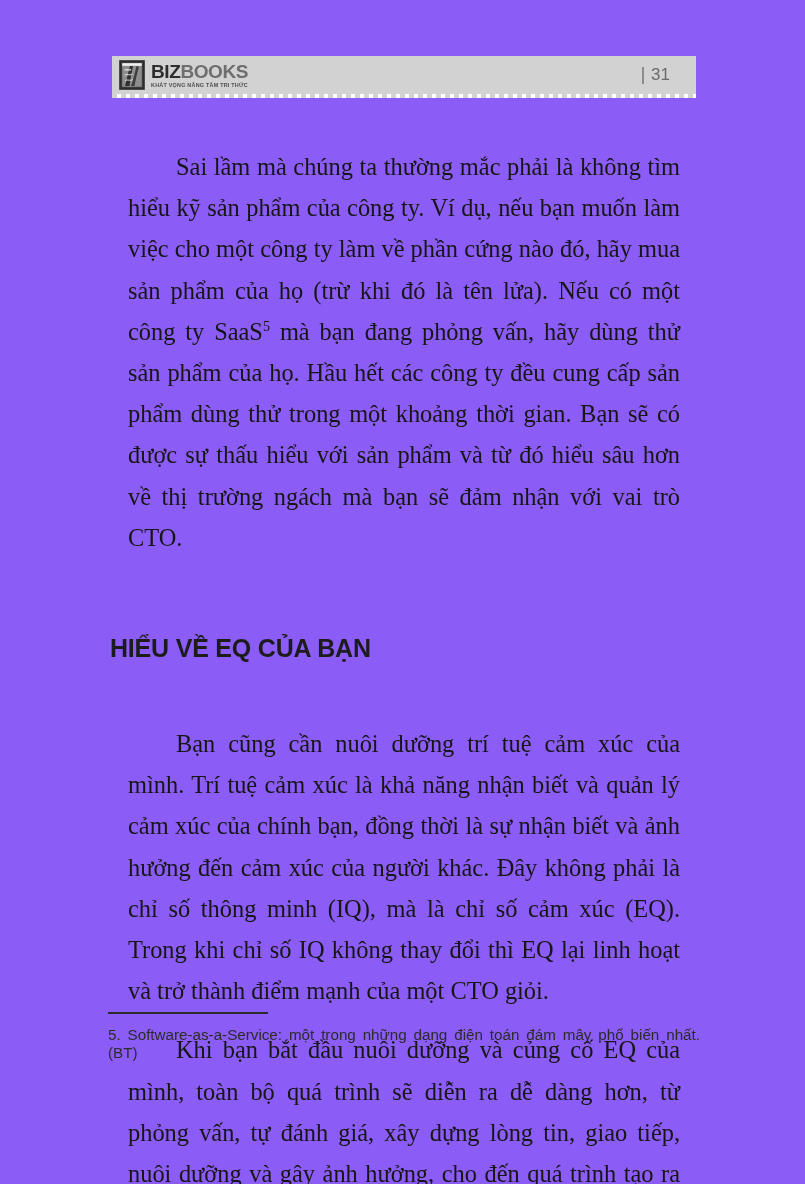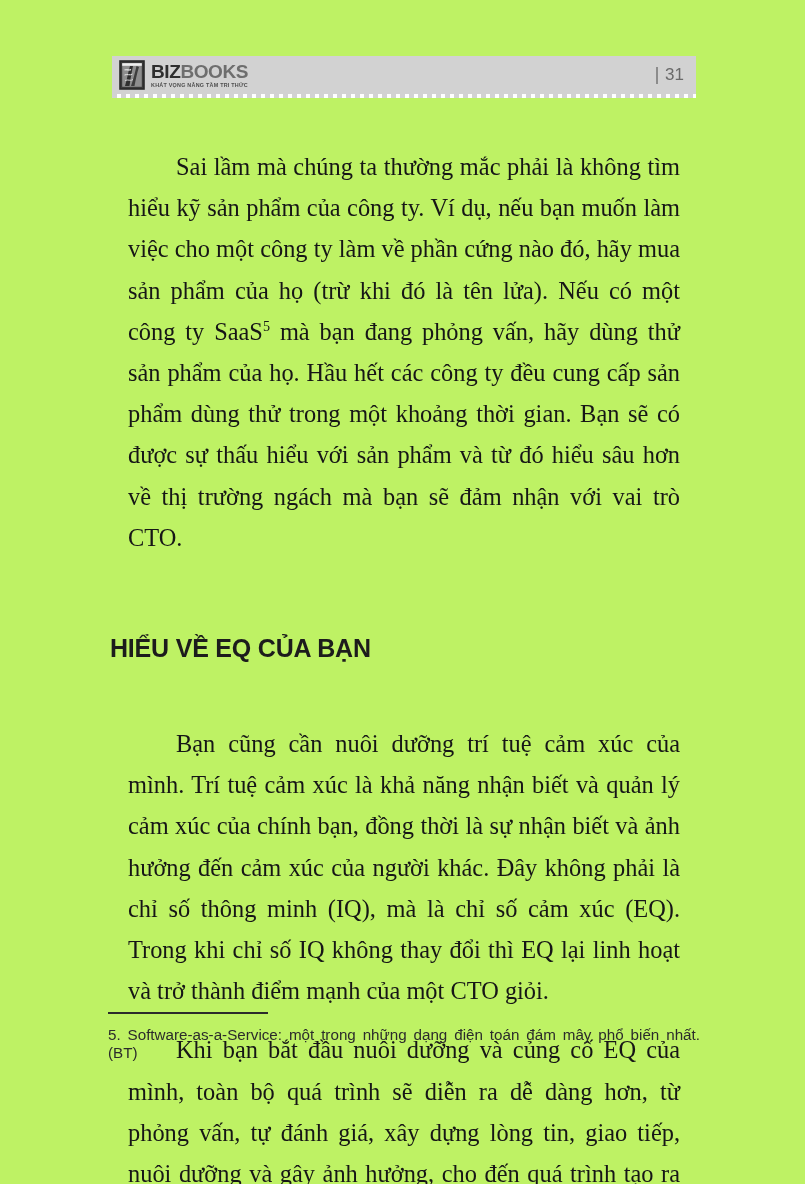--- a/index.html
+++ b/index.html
@@ -12,21 +12,21 @@
     height: 1184px;
     position: relative;
     font-family: "Liberation Serif", "DejaVu Serif", serif;
     color: #1a1a1a;
     overflow: hidden;
   }
 
   .page {
     position: absolute;
     inset: 0;
-    background: #bef264;
+    background: #8b5cf6;
   }
 
   
   .header-band {
     position: absolute;
     left: 112px;
     top: 56px;
     width: 584px;
     height: 38px;
     background: #d2d2d2;
@@ -84,21 +84,21 @@
     letter-spacing: 0.25px;
     color: #4d4d4d;
     margin-top: 2px;
     white-space: nowrap;
   }
 
   .folio {
     display: flex;
     align-items: center;
     gap: 7px;
-    padding-right: 12px;
+    padding-right: 26px;
     font-family: "Liberation Sans", "DejaVu Sans", sans-serif;
     font-size: 17px;
     color: #6a6a6a;
   }
   .folio-rule {
     display: inline-block;
     width: 2px;
     height: 17px;
     background: #8c8c8c;
   }

